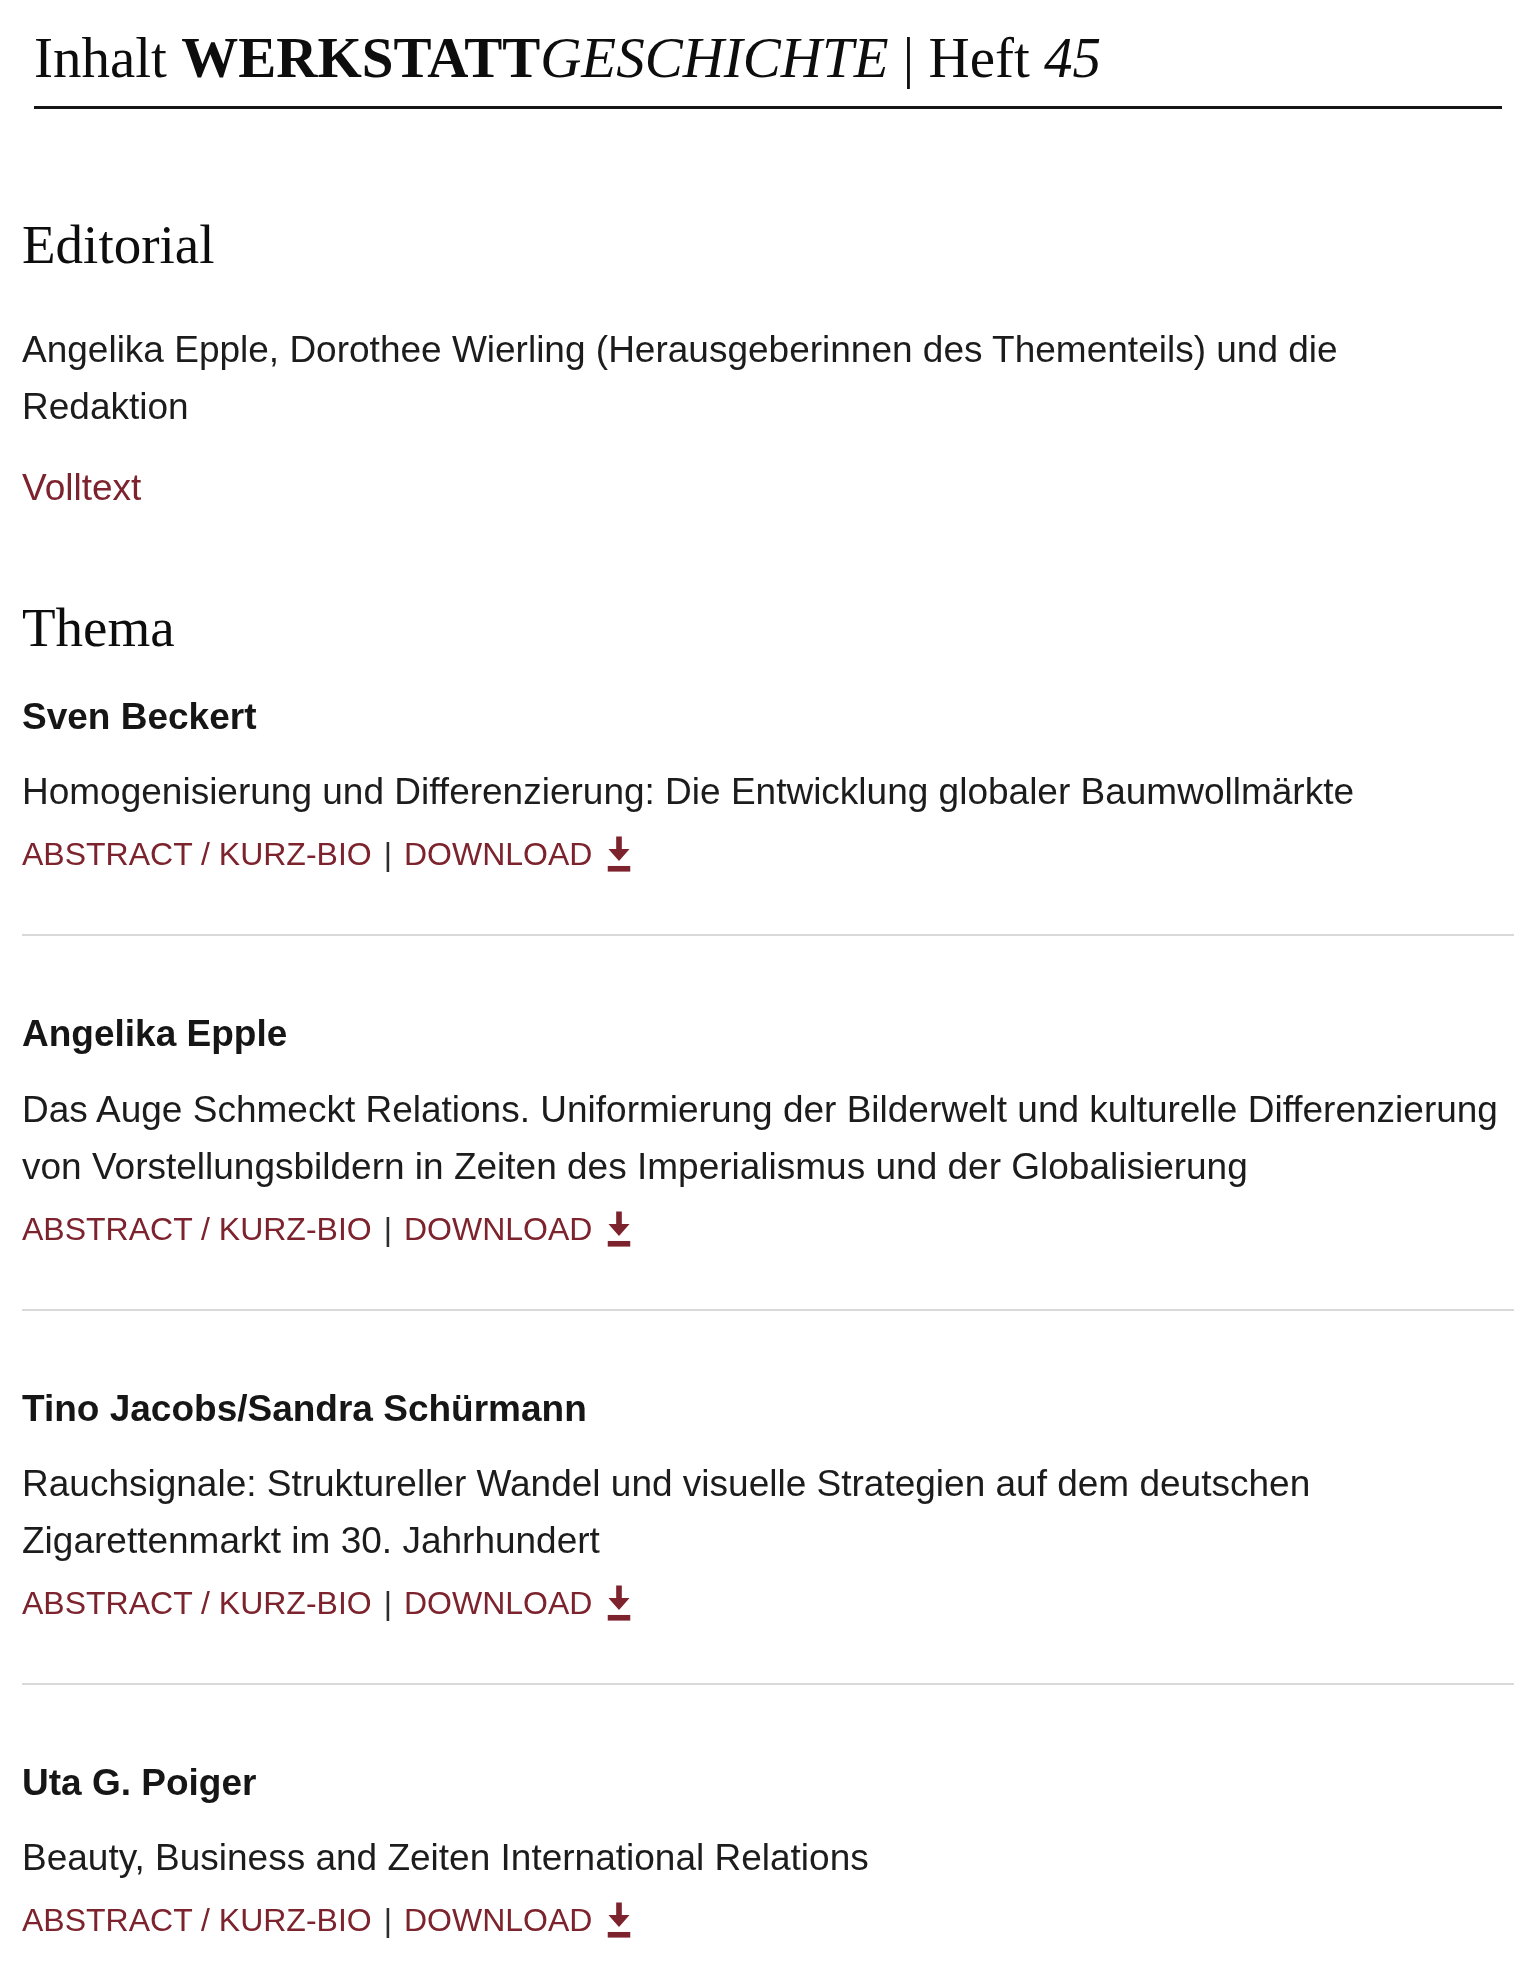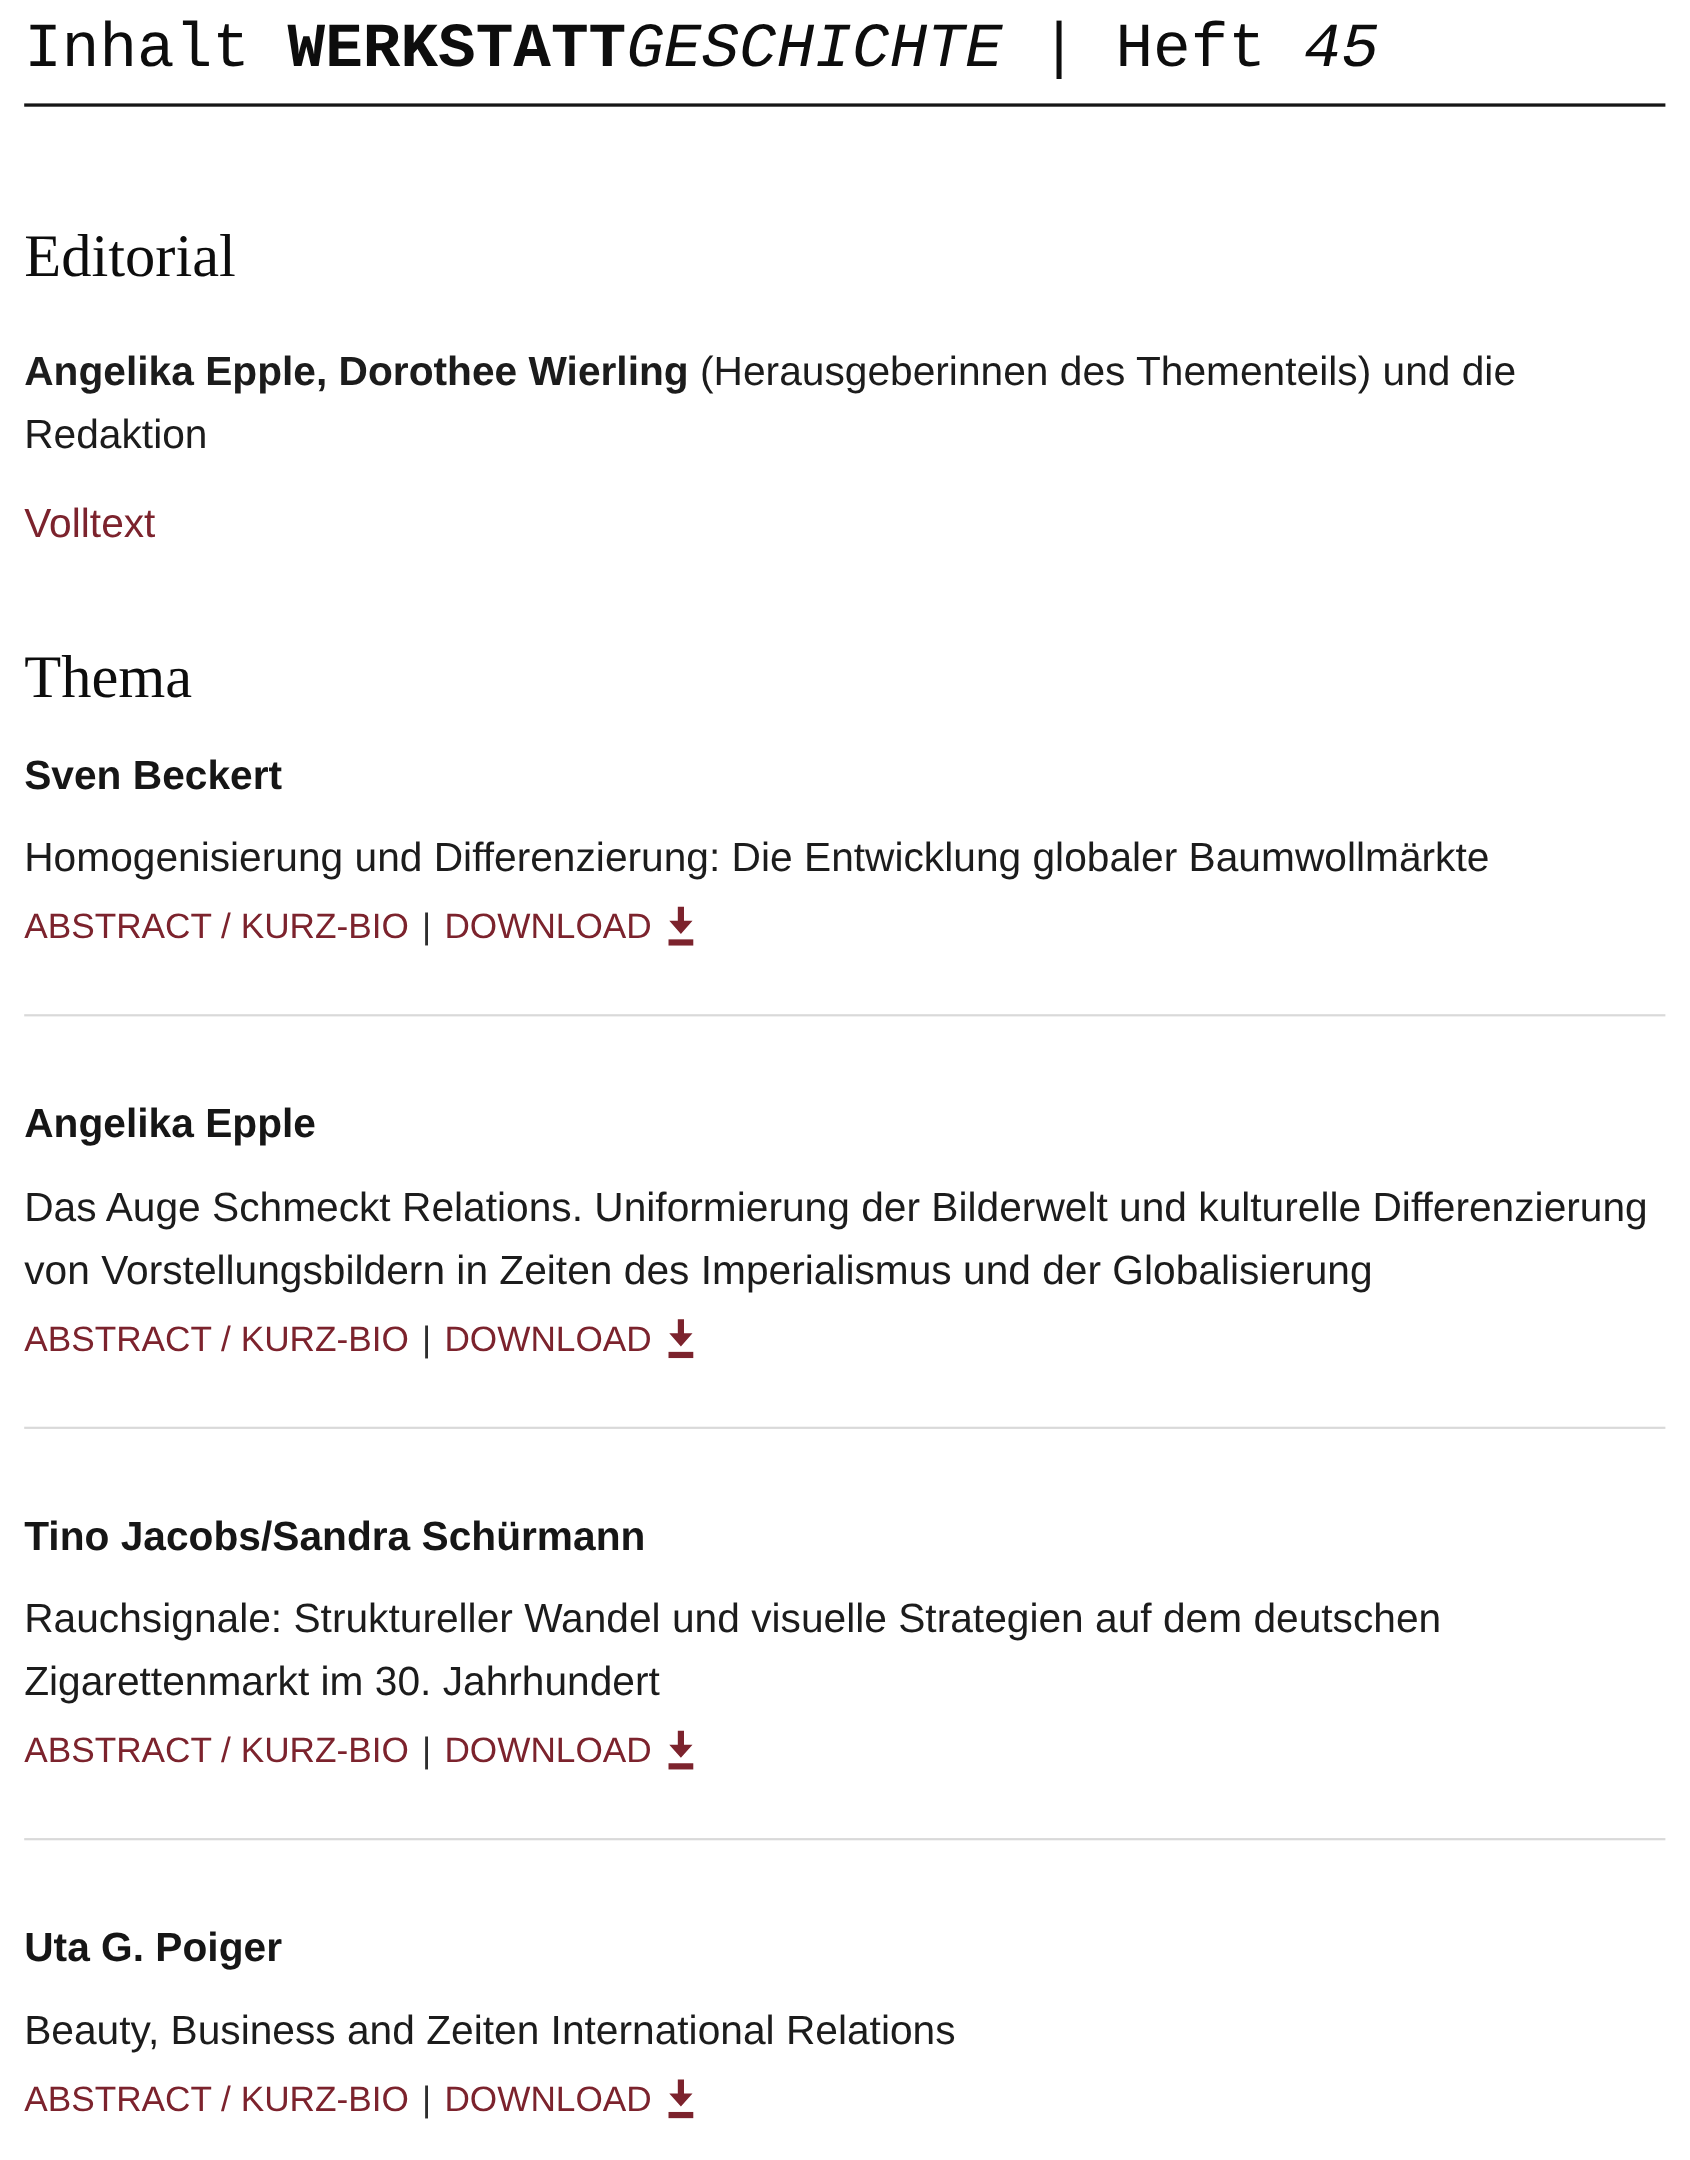--- a/index.html
+++ b/index.html
@@ -6,26 +6,26 @@
   body {
     width: 1536px;
     box-sizing: border-box;
     padding: 12px 22px 34px 22px;
     font-family: "Liberation Sans", sans-serif;
     color: #1c1c1c;
   }
 
   
   .masthead {
-    font-family: Liberation Mono, monospace;
+    font-family: Liberation Serif, serif;
     font-size: 57px;
     font-weight: 400;
     line-height: 1.2;
     color: #0d0d0d;
-    margin: 0;
+    margin: 12px;
     padding-bottom: 14px;
     border-bottom: 3px solid #161616;
     white-space: nowrap;
   }
   .masthead .bold   { font-weight: 700; }
   .masthead .italic { font-style: italic; }
 
   
   h2.section-heading {
     font-family: "Liberation Serif", serif;
@@ -38,21 +38,21 @@
   #editorial-heading { margin: 104px 0 44px 0; }
   #thema-heading     { margin: 80px 0 36px 0; }
 
   
   .editorial-authors {
     font-size: 37px;
     line-height: 57px;
     margin: 0 0 24px 0;
     color: #1c1c1c;
   }
-  .editorial-authors .names { font-weight: 700; }
+  .editorial-authors .names { font-weight: 400; }
 
   a.volltext-link {
     display: inline-block;
     font-size: 37px;
     line-height: 57px;
     color: #7c232d;
     text-decoration: none;
     cursor: pointer;
   }
 

